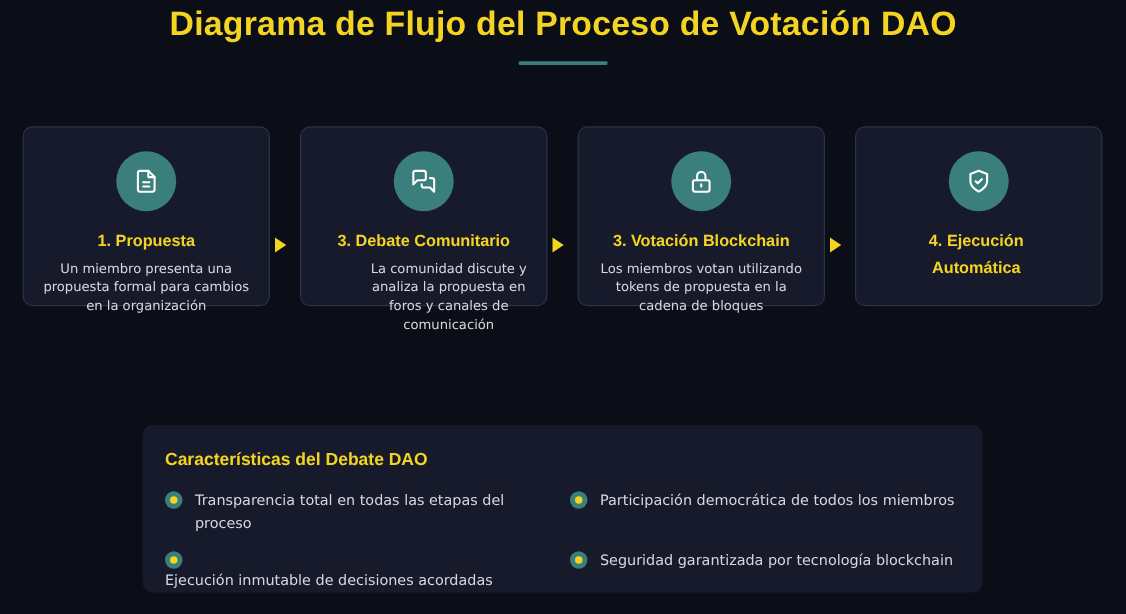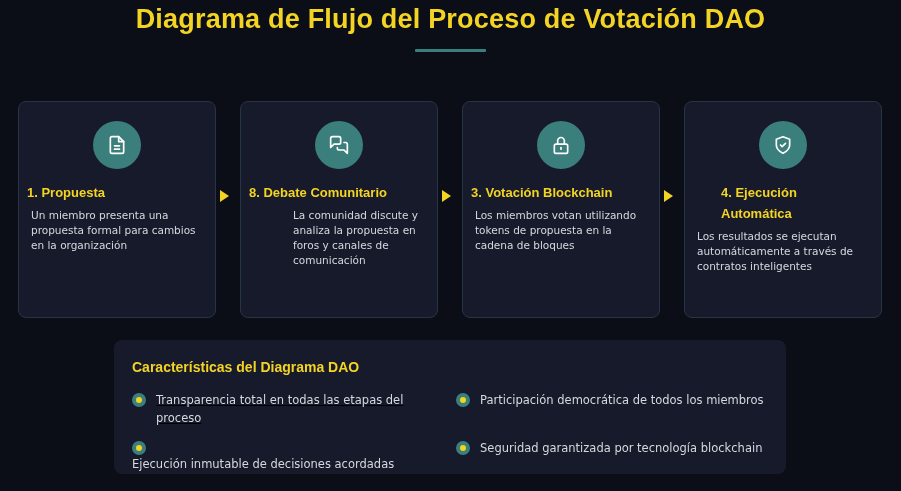--- a/index.html
+++ b/index.html
@@ -13,25 +13,25 @@
     position: absolute; left: 0; top: 4px; width: 901px;
     text-align: center; color: #f4d423;
     font-family: "Liberation Sans", sans-serif;
     font-weight: 700; font-size: 27px; letter-spacing: 0.2px;
   }
   .title-underline {
     position: absolute; left: 415px; top: 49px;
     width: 71px; height: 3px; background: #3b7f7c; border-radius: 1px;
   }
   .card {
-    position: absolute; top: 101px; width: 198px; height: 217px;
+    position: absolute; top: 101px; width: 198px; height: 144px;
     background: #161a2b;
     border: 1px solid #263446;
     border-radius: 8px;
-    text-align: left;
+    text-align: center;
   }
   .icon-circle {
     position: absolute; left: 50%; top: 19px;
     width: 48px; height: 48px; margin-left: -24px;
     border-radius: 50%; background: #3b7f7c;
     display: flex; align-items: center; justify-content: center;
   }
   .icon-circle svg { width: 20px; height: 20px; }
   .step-title {
     position: absolute; left: 8px; right: 8px; top: 80px;
@@ -99,21 +99,21 @@
 
   <div class="arrow" style="left:220px;"></div>
 
   <div class="card" style="left:240px;">
     <div class="icon-circle">
       <svg viewBox="0 0 24 24" fill="none" stroke="#ffffff" stroke-width="2" stroke-linecap="round" stroke-linejoin="round">
         <path d="M14 9a2 2 0 0 1-2 2H6l-4 4V4a2 2 0 0 1 2-2h8a2 2 0 0 1 2 2z"></path>
         <path d="M18 9h2a2 2 0 0 1 2 2v11l-4-4h-6a2 2 0 0 1-2-2v-1"></path>
       </svg>
     </div>
-    <div class="step-title">8. Debate Comunitario</div>
+    <div class="step-title">3. Debate Comunitario</div>
     <div class="step-desc" style="top:106px;margin-left:40px;">La comunidad discute y analiza la propuesta en foros y canales de comunicación</div>
   </div>
 
   <div class="arrow" style="left:442px;"></div>
 
   <div class="card" style="left:462px;">
     <div class="icon-circle">
       <svg viewBox="0 0 24 24" fill="none" stroke="#ffffff" stroke-width="2" stroke-linecap="round" stroke-linejoin="round">
         <rect x="4" y="11" width="16" height="11" rx="2"></rect>
         <path d="M8 11V7a4 4 0 0 1 8 0v4"></path>
@@ -127,27 +127,26 @@
   <div class="arrow" style="left:664px;"></div>
 
   <div class="card" style="left:684px;">
     <div class="icon-circle">
       <svg viewBox="0 0 24 24" fill="none" stroke="#ffffff" stroke-width="2" stroke-linecap="round" stroke-linejoin="round">
         <path d="M12 22s8-4 8-10V5l-8-3-8 3v7c0 6 8 10 8 10z"></path>
         <polyline points="9 12 11 14 15 10"></polyline>
       </svg>
     </div>
     <div class="step-title" style="left:36px; right:40px;">4. Ejecución Automática</div>
-    <div class="step-desc" style="top:127px;">Los resultados se ejecutan automáticamente a través de contratos inteligentes</div>
   </div>
 
   <div class="features">
-    <div class="features-title">Características del Diagrama DAO</div>
+    <div class="features-title">Características del Debate DAO</div>
 
-    <div class="feature" style="left:18px; top:51px; width:280px;text-decoration:underline;">
+    <div class="feature" style="left:18px; top:51px; width:280px;">
       <span class="bullet"></span>
       <span class="feature-text">Transparencia total en todas las etapas del proceso</span>
     </div>
 
     <div class="feature" style="left:342px; top:51px; width:320px;">
       <span class="bullet"></span>
       <span class="feature-text">Participación democrática de todos los miembros</span>
     </div>
 
     <div class="feature" style="left:18px; top:99px; width:310px;flex-direction:column;">

